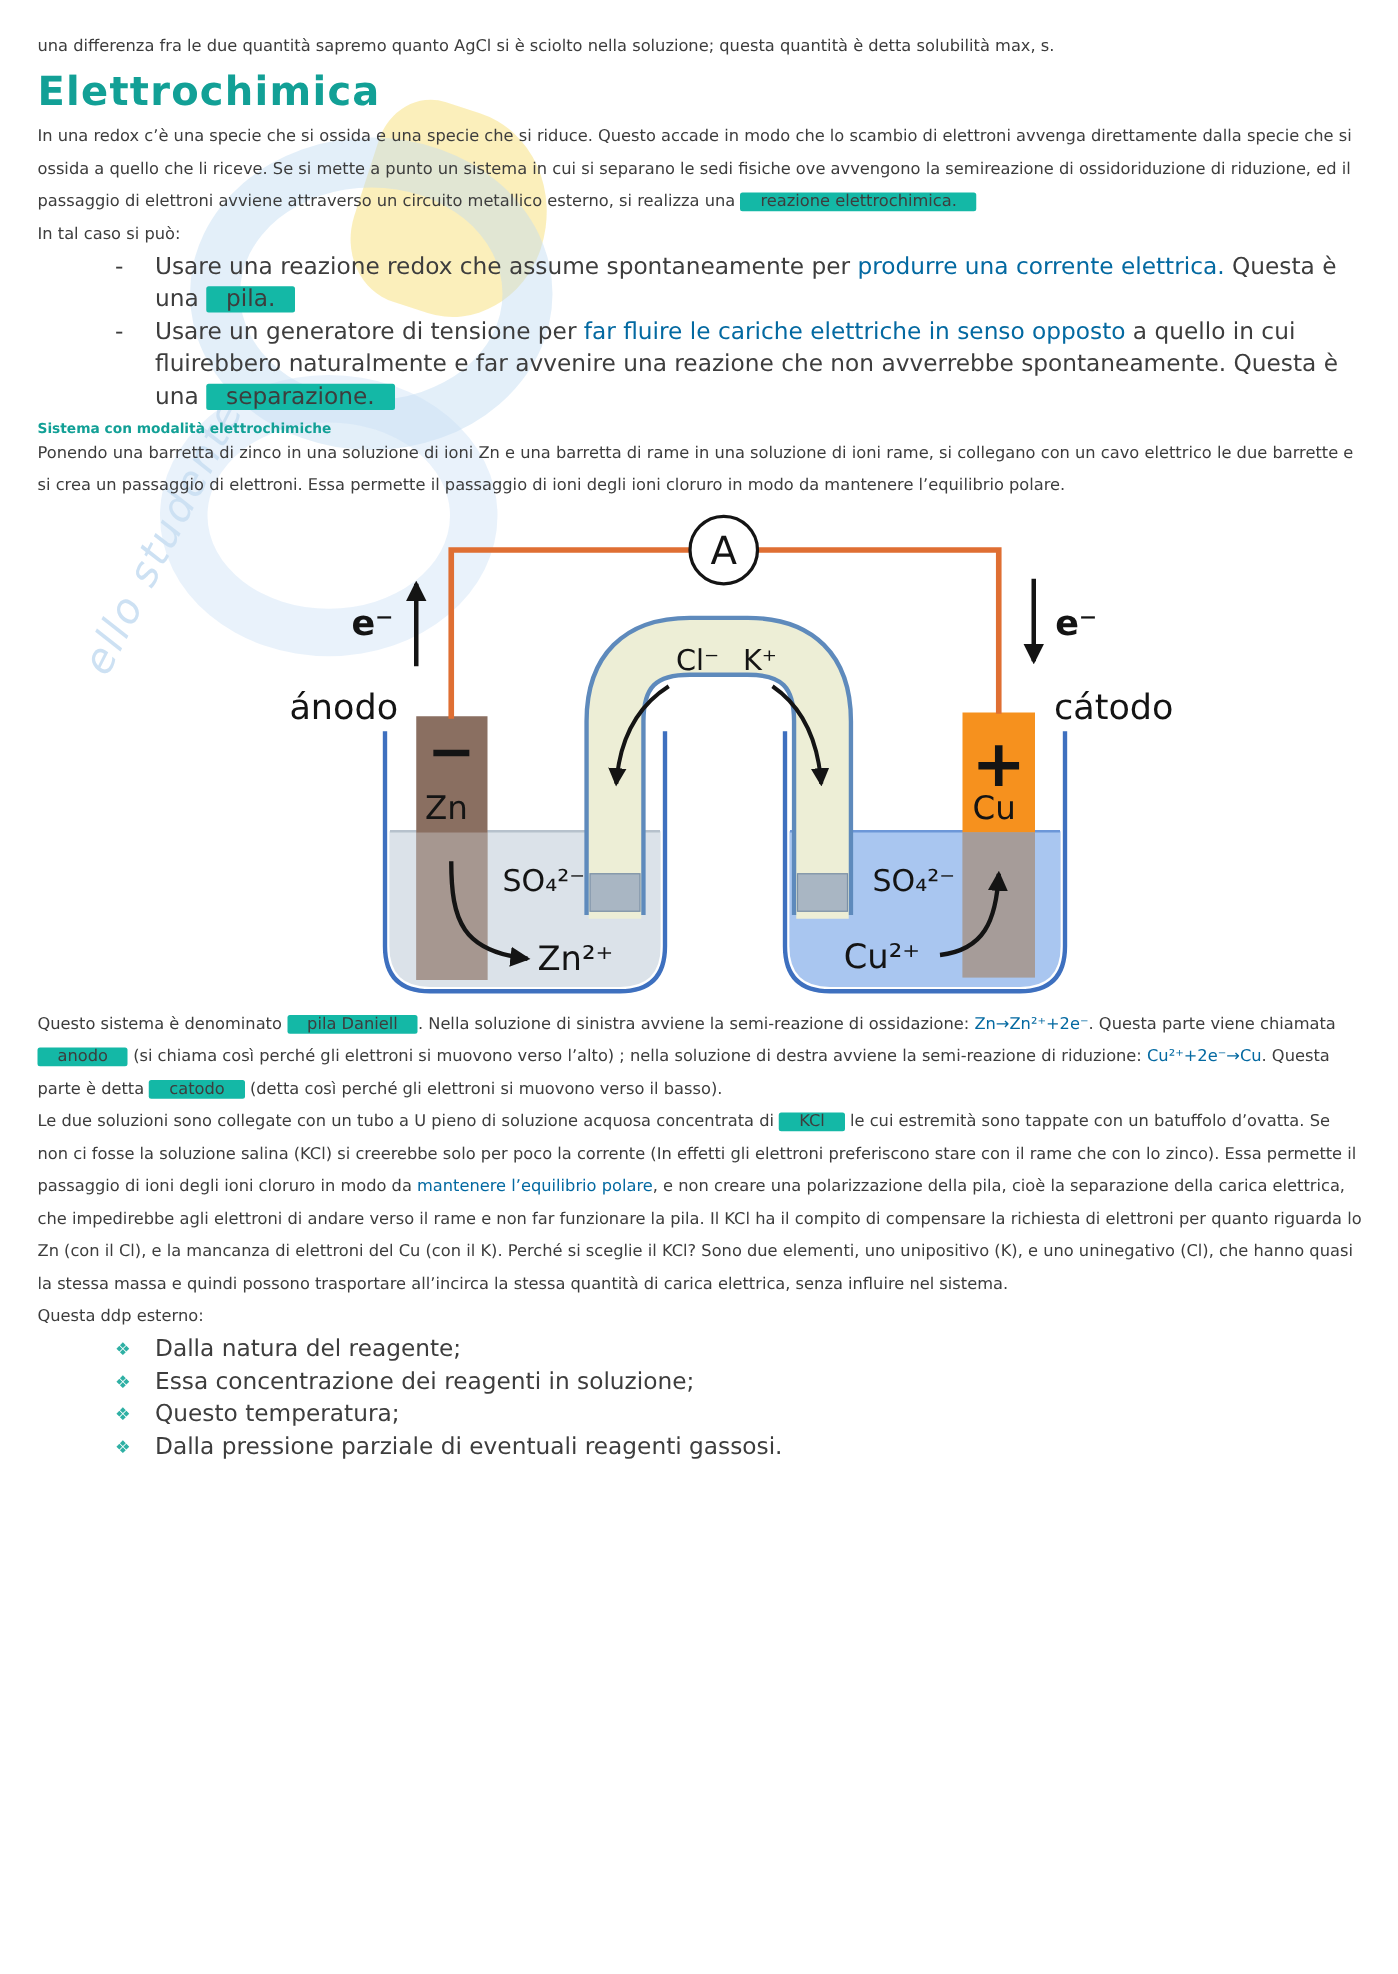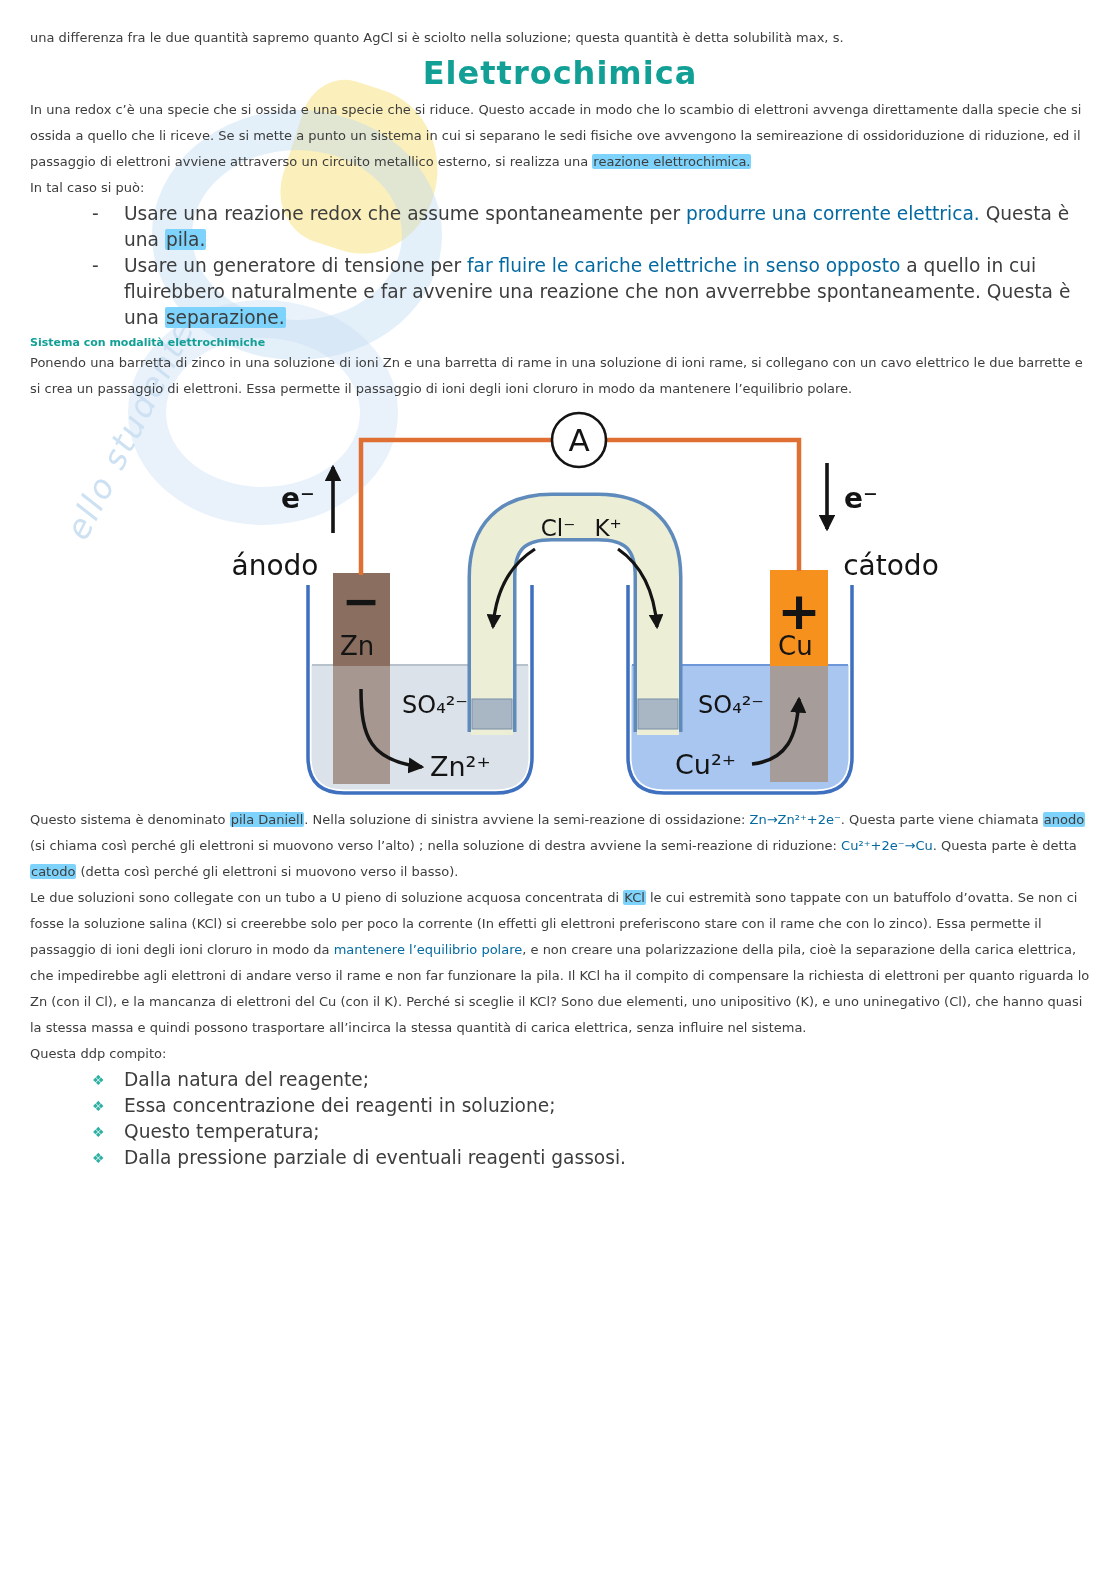--- a/index.html
+++ b/index.html
@@ -16,23 +16,23 @@
   .wm-arc1{position:absolute;left:152px;top:110px;width:290px;height:250px;
     border:40px solid #c2dcf2;border-radius:50%;opacity:.45}
   .wm-arc2{position:absolute;left:128px;top:300px;width:270px;height:225px;
     border:38px solid #c7dff4;border-radius:50%;opacity:.4}
   .wm-text{position:absolute;left:58px;top:528px;transform:rotate(-63deg);
     transform-origin:left top;color:#cde1f3;font-size:33px;font-style:italic;
     letter-spacing:2px;white-space:nowrap}
   
   .page{position:relative;z-index:1;padding:25px 28px 0 30px}
   p.body{font-size:13px;line-height:26px;margin:0}
-  .hl{background:#7dd3fc;padding:0 1px;border-radius:2px}
+  .hl{background:#14b8a6;padding:0 16px;border-radius:2px}
   .teal{color:#0369a1}
-  .title{text-align:center;font-size:32px;color:#12a096;font-weight:600;
+  .title{font-size:32px;color:#12a096;font-weight:600;
     margin:3px 0 5px;letter-spacing:1px}
   .sub{font-size:11px;color:#12a096;font-weight:600;margin:5px 0 1px}
   ul{list-style:none;margin:0;padding:0}
   li{display:flex;align-items:flex-start;font-size:18.6px;line-height:26px}
   .dash li,.diamond li{padding-left:62px}
   .mk{width:32px;flex:0 0 32px}
   .diamond .mk{color:#2fb0a4;font-size:14px;line-height:26px}
   .li-body{flex:1}
   svg.diagram{display:block;margin:3px 0 2px}
   svg text{font-family:"DejaVu Sans",sans-serif}
@@ -127,21 +127,21 @@
 
     <text x="245" y="170" font-size="28" fill="#141414" text-anchor="middle">ánodo</text>
     <text x="861" y="170" font-size="28" fill="#141414" text-anchor="middle">cátodo</text>
   </svg>
 
   <p class="body"><span>Questo sistema è denominato </span><span class="hl">pila Daniell</span><span>. Nella soluzione di sinistra avviene la semi-reazione di ossidazione: </span><span class="teal">Zn→Zn²⁺+2e⁻</span><span>. Questa parte viene chiamata </span><span class="hl">anodo</span><span> (si chiama così perché gli elettroni si muovono verso l’alto) ; nella soluzione di destra avviene la semi-reazione di riduzione: </span><span class="teal">Cu²⁺+2e⁻→Cu</span><span>. Questa parte è detta </span><span class="hl">catodo</span><span> (detta così perché gli elettroni si muovono verso il basso).</span></p>
 
   <p class="body"><span>Le due soluzioni sono collegate con un tubo a U pieno di soluzione acquosa concentrata di </span><span class="hl">KCl</span><span> le cui estremità sono tappate con un batuffolo d’ovatta. Se non ci fosse la soluzione salina (KCl) si creerebbe solo per poco la corrente (In effetti gli elettroni preferiscono stare con il rame che con lo zinco). Essa permette il passaggio di ioni degli ioni cloruro in modo da </span><span class="teal">mantenere l’equilibrio polare</span><span>, e non creare una polarizzazione della pila, cioè la separazione della carica elettrica, che impedirebbe agli elettroni di andare verso il rame e non far funzionare la pila. Il KCl ha il compito di compensare la richiesta di elettroni per quanto riguarda lo Zn (con il Cl), e la mancanza di elettroni del Cu (con il K). Perché si sceglie il KCl? Sono due elementi, uno unipositivo (K), e uno uninegativo (Cl), che hanno quasi la stessa massa e quindi possono trasportare all’incirca la stessa quantità di carica elettrica, senza influire nel sistema.</span></p>
 
 
-  <p class="body">Questa ddp compito:</p>
+  <p class="body">Questa ddp esterno:</p>
 
   <ul class="diamond">
     <li>
       <span class="mk">❖</span>
       <div class="li-body">Dalla natura del reagente;</div>
     </li>
     <li>
       <span class="mk">❖</span>
       <div class="li-body">Essa concentrazione dei reagenti in soluzione;</div>
     </li>

